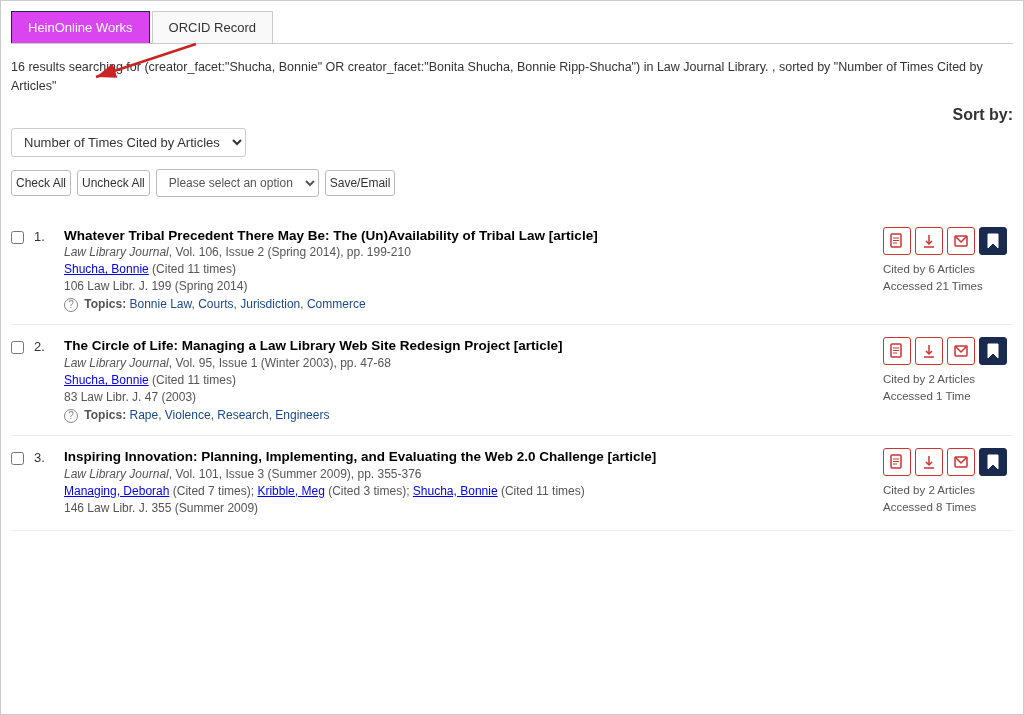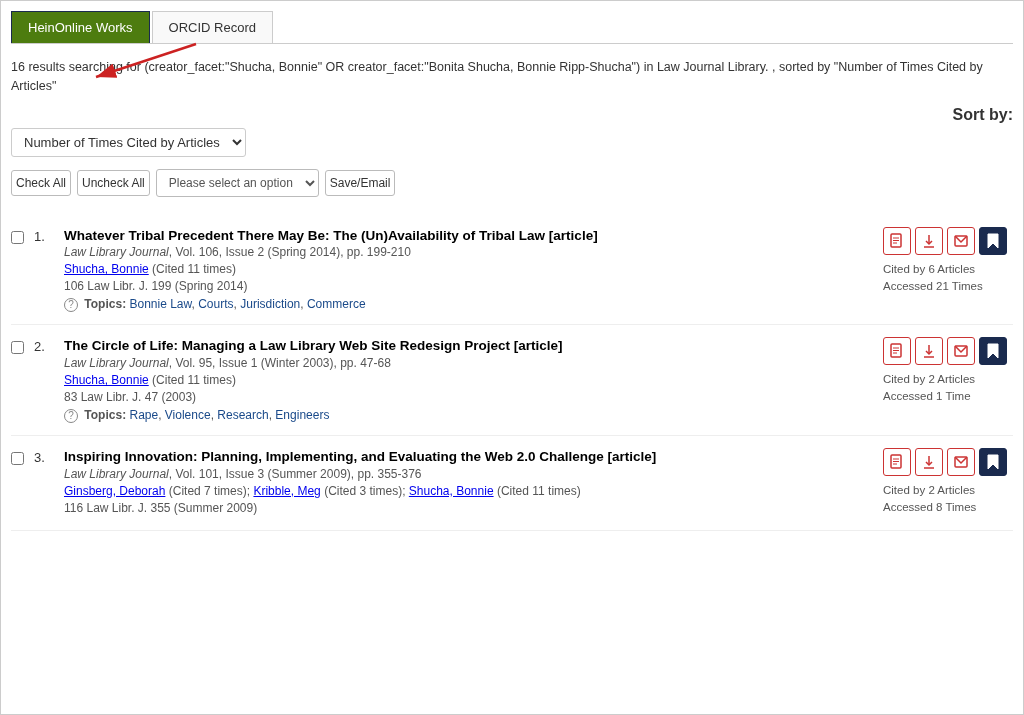--- a/index.html
+++ b/index.html
@@ -27,21 +27,21 @@
     .tab {
       padding: 8px 16px;
       cursor: pointer;
       border: 1px solid #ccc;
       border-bottom: none;
       background: #f0f0f0;
       font-size: 13px;
       margin-right: 2px;
     }
     .tab.active {
-      background: #4d7c0f;
+      background: #d946ef;
       color: #fff;
       border-color: #1a2a4e;
     }
     .tab.inactive {
       background: #f9f9f9;
       color: #333;
     }
     
     .results-info {
       font-size: 12.5px;
@@ -373,28 +373,28 @@
 
   <div class="result-item">
     <input type="checkbox" class="result-checkbox" style="">
     <span class="result-number">3.</span>
     <div class="result-content">
       <a class="result-title">Inspiring Innovation: Planning, Implementing, and Evaluating the Web 2.0 Challenge [article]</a>
       <div class="result-journal">
         <em>Law Library Journal</em>, <span>Vol. 101, Issue 3 (Summer 2009), pp. 355-376</span>
       </div>
       <div class="result-author">
-        <a href="#">Ginsberg, Deborah</a>
+        <a href="#">Managing, Deborah</a>
         <span class="result-author-plain"> (Cited 7 times); </span>
         <a href="#">Kribble, Meg</a>
         <span class="result-author-plain"> (Cited 3 times); </span>
         <a href="#">Shucha, Bonnie</a>
         <span class="result-author-plain"> (Cited 11 times)</span>
       </div>
-      <div class="result-citation">116 Law Libr. J. 355 (Summer 2009)</div>
+      <div class="result-citation">146 Law Libr. J. 355 (Summer 2009)</div>
     </div>
     <div class="result-actions">
       <div class="action-icons">
         <div class="action-icon pdf">
           <svg width="14" height="16" viewBox="0 0 14 16">
               <rect x="1" y="1" width="10" height="13" rx="1" fill="none" stroke="#cc3333" stroke-width="1.5"></rect>
               <line x1="3" y1="5" x2="9" y2="5" stroke="#cc3333" stroke-width="1"></line>
               <line x1="3" y1="7.5" x2="9" y2="7.5" stroke="#cc3333" stroke-width="1"></line>
               <line x1="3" y1="10" x2="7" y2="10" stroke="#cc3333" stroke-width="1"></line>
             </svg>

